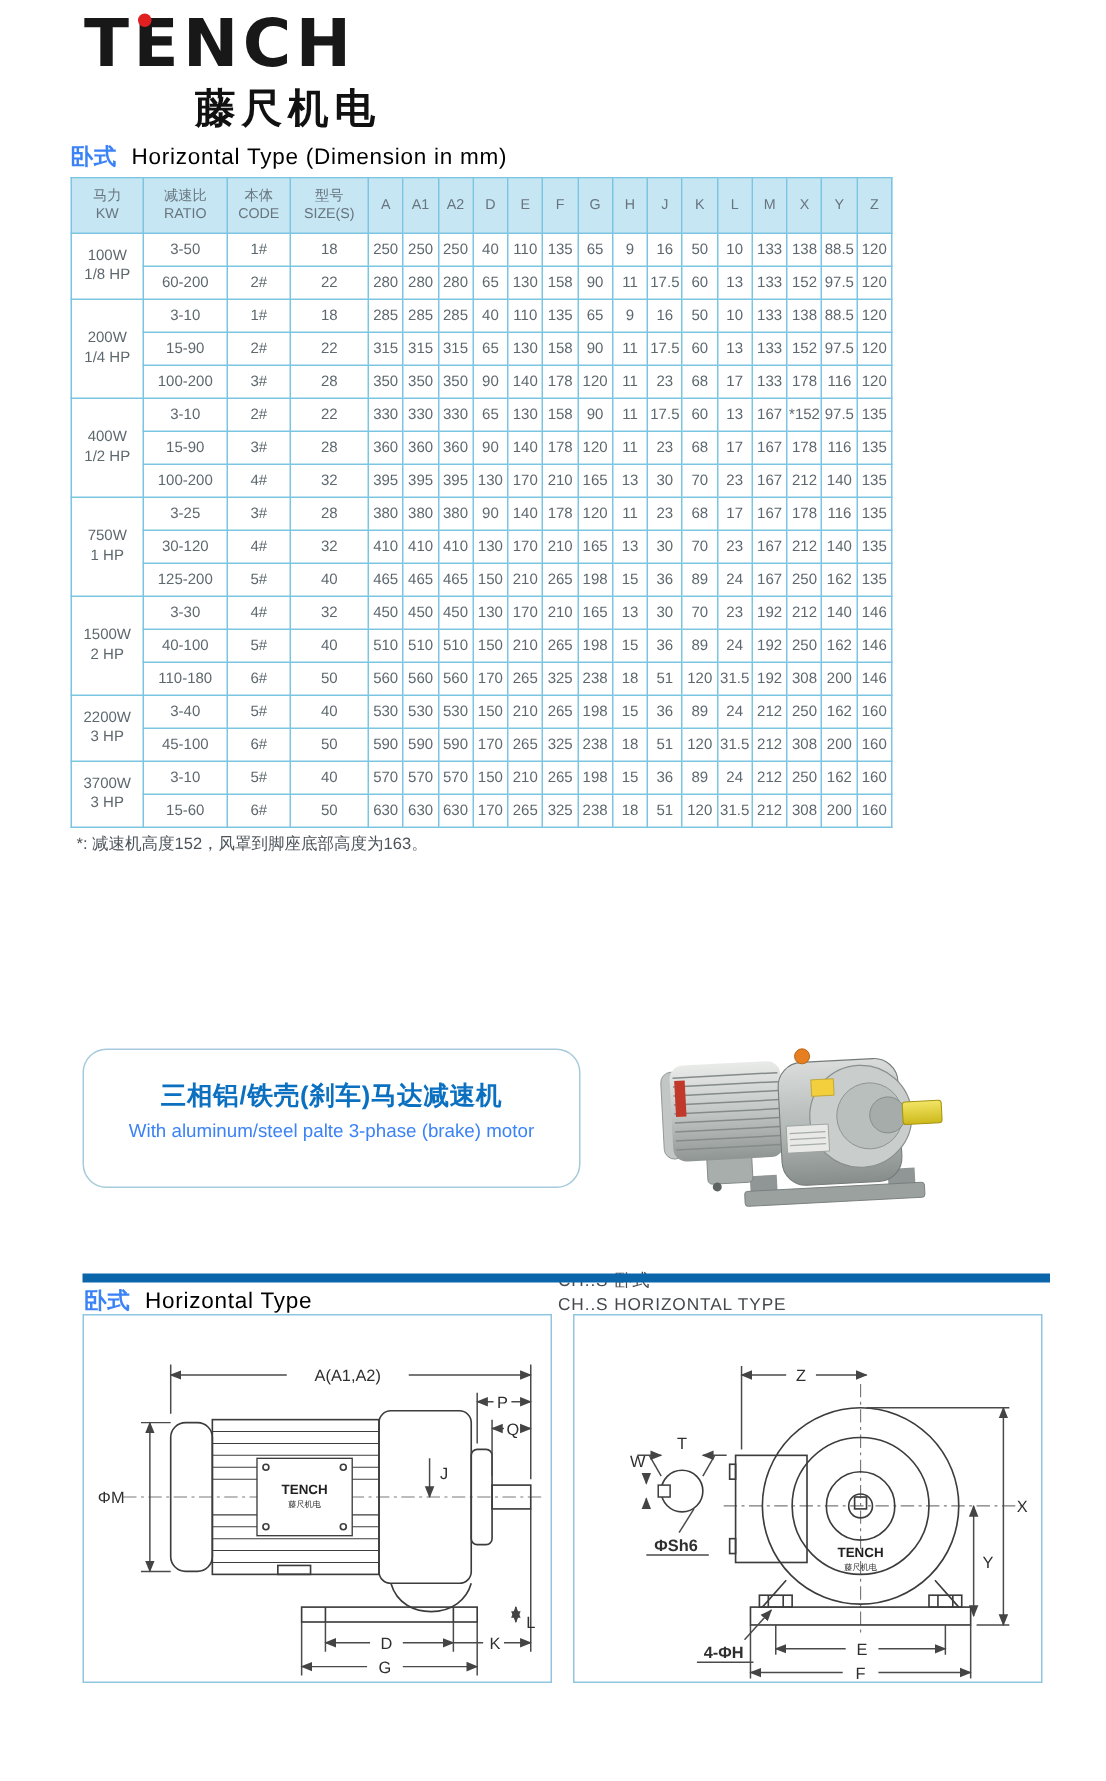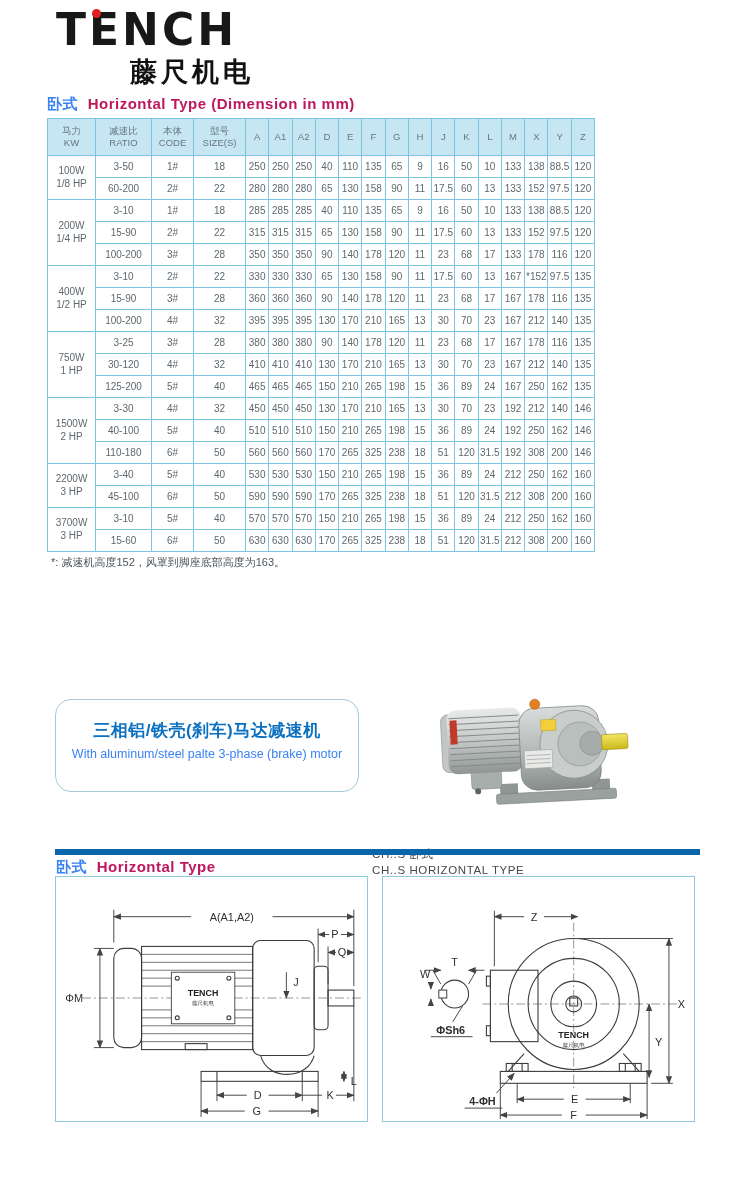--- a/index.html
+++ b/index.html
@@ -10,35 +10,35 @@
   .brand{position:absolute;left:56px;top:8px;width:230px;}
   .brand-word{position:relative;}
   .brand-text{font-size:44px;font-weight:900;letter-spacing:3px;color:#181818;
               font-family:"DejaVu Sans",sans-serif;line-height:1;}
   .brand-dot{position:absolute;left:36px;top:1px;width:9px;height:9px;border-radius:50%;background:#e02020;}
   .brand-cn{font-size:27px;font-weight:bold;color:#111;letter-spacing:4px;margin:2px 0 0 74px;}
 
   
   .sec-title{position:absolute;margin:0;font-size:15px;letter-spacing:0.5px;}
   .sec-title .cn{color:#3b82f6;font-weight:bold;margin-right:5px;}
-  .sec-title .en{color:#be185d;font-weight:bold;}
+  .sec-title .en{color:#000000;font-weight:normal;}
   #title1{left:47px;top:95px;}
   #title2{left:56px;top:858px;}
 
   
   .spec-table{position:absolute;left:47px;top:118px;width:548px;border-collapse:collapse;table-layout:fixed;}
   .spec-table th,.spec-table td{border:1px solid #7cc5e2;text-align:center;vertical-align:middle;padding:0;}
   .spec-table th{background:#c6e6f4;color:#68757e;font-weight:normal;font-size:9.5px;height:36px;line-height:1.3;}
   .spec-table td{color:#5d686e;font-size:10px;height:21px;}
   .spec-table .power-cell div{line-height:1.25;}
 
   .footnote{position:absolute;left:47px;top:551px;margin:4px;font-size:11px;color:#4c545a;}
 
   
-  .callout{position:absolute;left:55px;top:699px;width:304px;height:93px;
+  .callout{position:absolute;left:55px;top:699px;width:332px;height:93px;
            border:1.5px solid #a5cadb;border-radius:16px;box-sizing:border-box;text-align:center;}
   .callout-title{margin-top:19px;color:#0b70c0;font-weight:bold;font-size:17px;letter-spacing:0.5px;}
   .callout-sub{margin-top:5px;color:#3b82f6;font-size:12.5px;white-space:nowrap;}
 
   .motor-photo{position:absolute;left:440px;top:686px;width:200px;height:125px;}
 
   .photo-caption{position:absolute;left:372px;top:808px;font-size:11.5px;color:#45494d;
                  letter-spacing:0.6px;line-height:1.4;margin-top:38px;}
 
   .divider{position:absolute;left:55px;top:849px;width:645px;height:6px;background:#0b65ab;}

